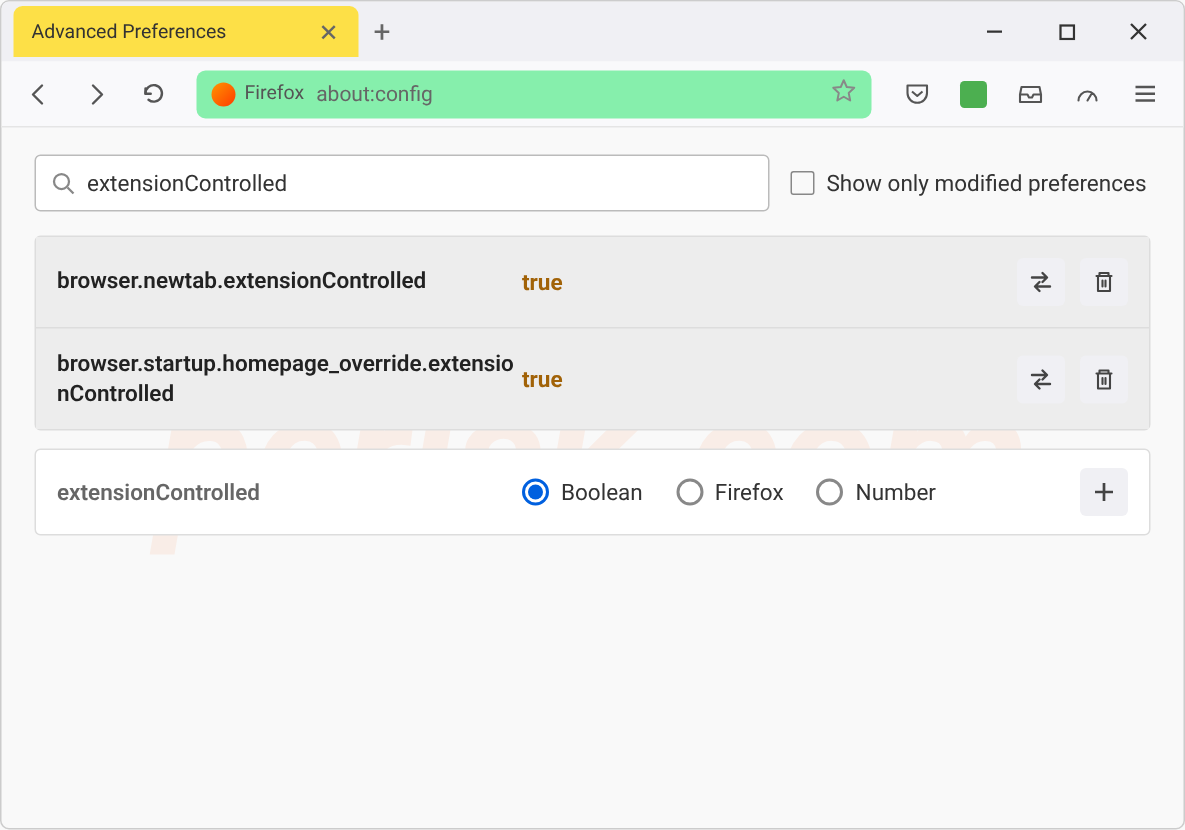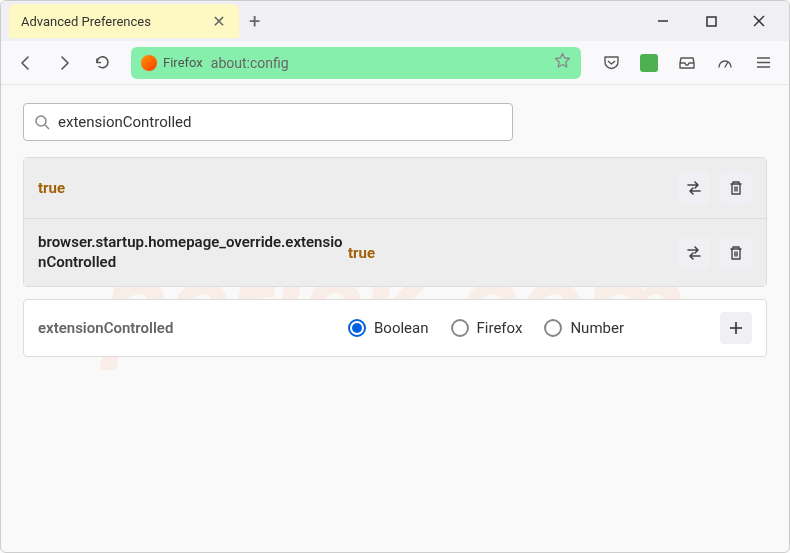--- a/index.html
+++ b/index.html
@@ -3,21 +3,21 @@
   <meta charset="utf-8">
   <style>
     * { margin: 0; padding: 0; box-sizing: border-box; font-family: -apple-system, BlinkMacSystemFont, "Segoe UI", Roboto, sans-serif; }
     body { width: 790px; height: 553px; background: #f9f9f9; position: relative; overflow: hidden; border: 1px solid #ccc; border-radius: 6px; }
     
     
     .watermark { position: absolute; top: 50%; left: 50%; transform: translate(-50%, -30%); font-size: 120px; font-weight: bold; color: rgba(255, 100, 30, 0.08); font-style: italic; pointer-events: none; z-index: 0; white-space: nowrap; }
     
     
     .tab-bar { height: 40px; background: #f0f0f4; display: flex; align-items: center; padding: 0 8px; }
-    .tab { display: flex; align-items: center; background: #fef9c3; border-radius: 6px 6px 0 0; padding: 0 12px; height: 34px; margin-top: 0; width: 230px; justify-content: space-between; }
+    .tab { display: flex; align-items: center; background: #fde047; border-radius: 6px 6px 0 0; padding: 0 12px; height: 34px; margin-top: 0; width: 230px; justify-content: space-between; }
     .tab-title { font-size: 13px; color: #333; }
     .tab-close { width: 16px; height: 16px; display: flex; align-items: center; justify-content: center; cursor: pointer; color: #666; font-size: 16px; }
     .new-tab { margin-left: 10px; color: #666; font-size: 20px; cursor: pointer; }
     .window-controls { margin-left: auto; display: flex; gap: 28px; padding-right: 12px; }
     .win-btn { color: #333; cursor: pointer; display: flex; align-items: center; justify-content: center; width: 20px; height: 20px; }
     
     
     .nav-bar { height: 44px; background: #f9f9fb; display: flex; align-items: center; padding: 0 10px; gap: 8px; border-bottom: 1px solid #e5e5e5; }
     .nav-btn { width: 30px; height: 30px; display: flex; align-items: center; justify-content: center; color: #555; cursor: pointer; border-radius: 4px; }
     .address-bar { flex: 1; display: flex; align-items: center; background: #86efac; border-radius: 6px; height: 32px; padding: 0 10px; gap: 8px; margin: 0 6px; }
@@ -147,24 +147,29 @@
 
 <div class="content">
   <div class="search-row">
     <div class="search-box">
       <svg width="16" height="16" viewBox="0 0 16 16">
           <circle cx="7" cy="7" r="5" fill="none" stroke="currentColor" stroke-width="1.5"></circle>
           <line x1="11" y1="11" x2="15" y2="15" stroke="currentColor" stroke-width="1.5"></line>
         </svg>
       <input class="search-input" value="extensionControlled" style="">
     </div>
+    <div class="checkbox-wrap">
+      <div class="checkbox"></div>
+      <span>Show only modified preferences</span>
+    </div>
   </div>
 
   <div class="pref-table">
     <div class="pref-row modified">
+      <div class="pref-name">browser.newtab.extensionControlled</div>
       <div class="pref-value">true</div>
       <div class="pref-actions">
         <div class="action-btn">
           <svg width="18" height="18" viewBox="0 0 18 18">
               <path d="M3 6 L12 6 M10 3 L13 6 L10 9 M15 12 L6 12 M8 9 L5 12 L8 15" fill="none" stroke="currentColor" stroke-width="1.6" stroke-linecap="round" stroke-linejoin="round"></path>
             </svg>
         </div>
         <div class="action-btn">
           <svg width="16" height="16" viewBox="0 0 16 16">
               <path d="M3 4 L13 4 M5 4 L5 2 L11 2 L11 4 M4 4 L4 14 L12 14 L12 4 M7 7 L7 11 M9 7 L9 11" fill="none" stroke="currentColor" stroke-width="1.4" stroke-linecap="round" stroke-linejoin="round"></path>

